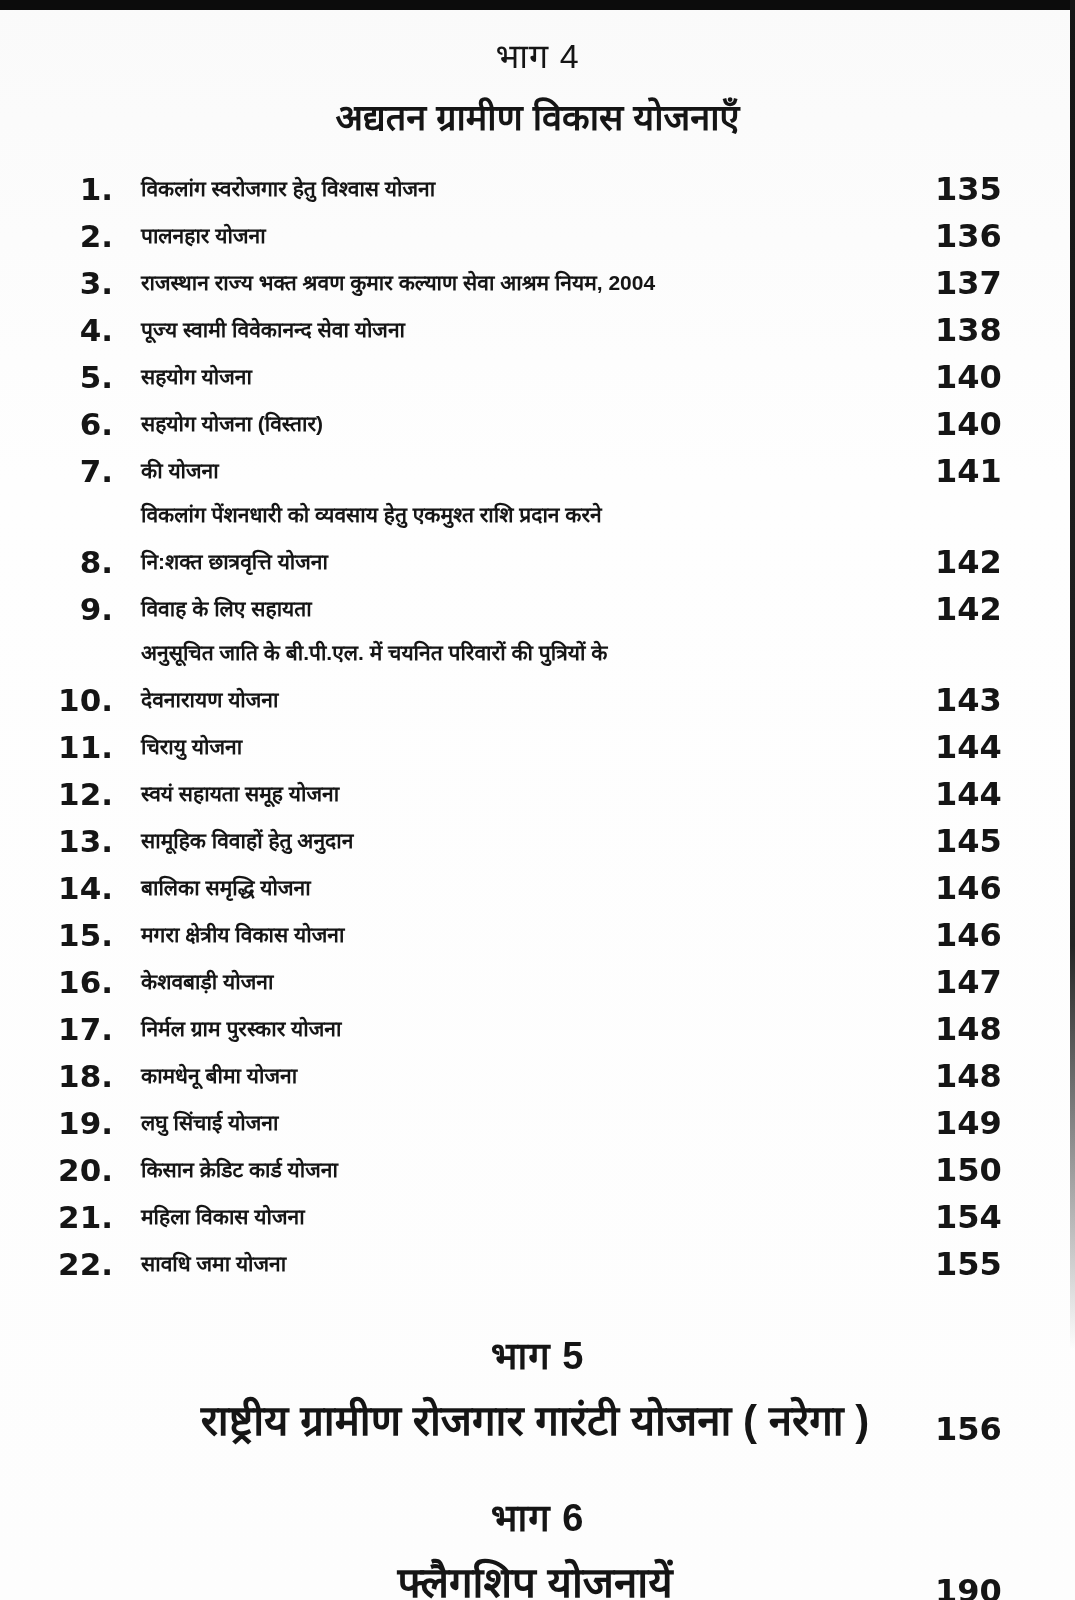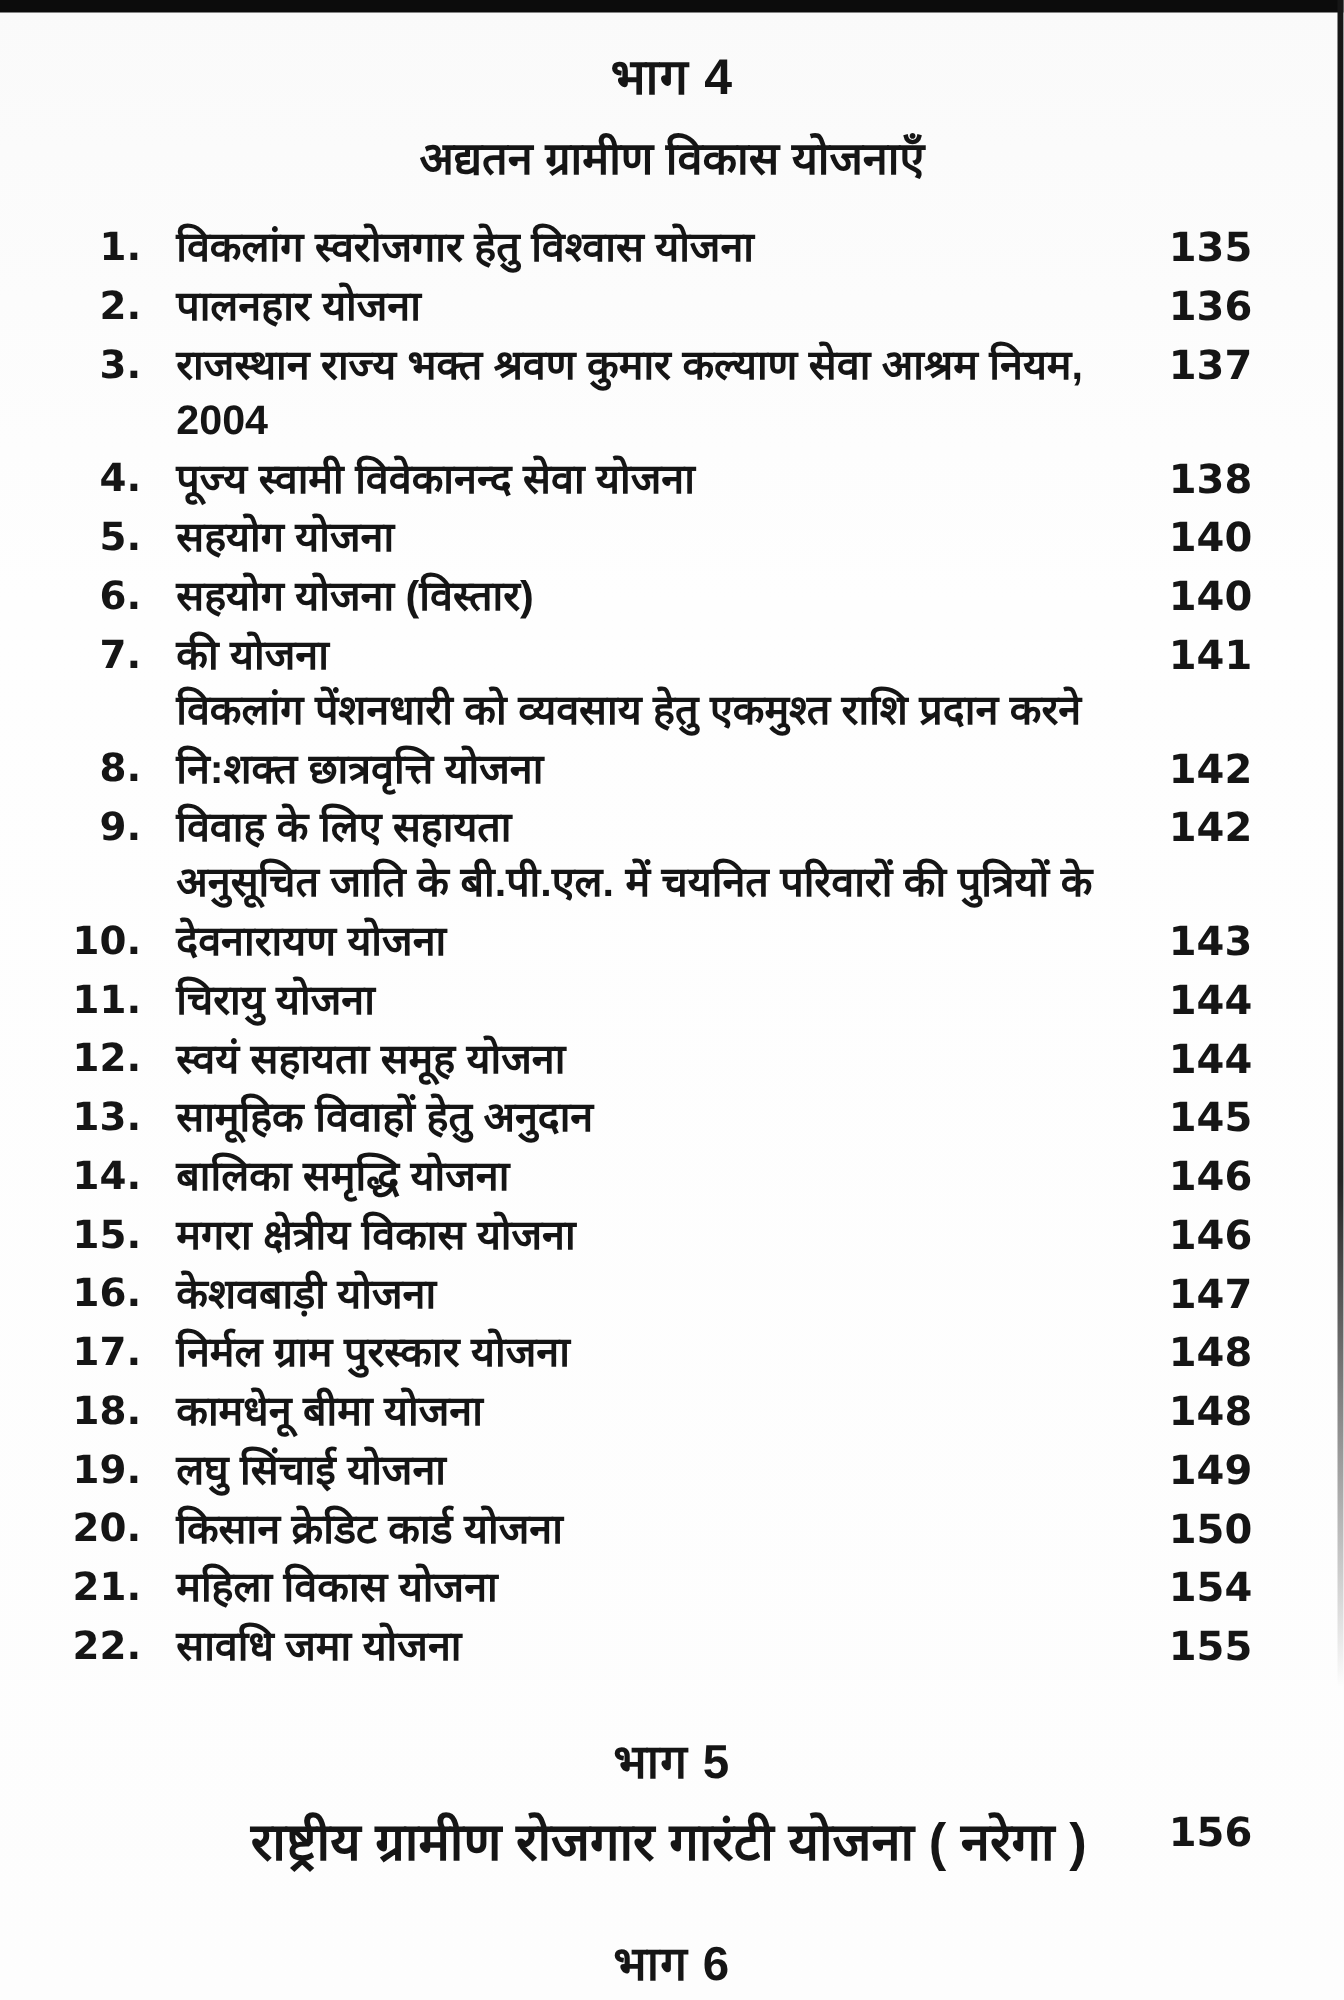--- a/index.html
+++ b/index.html
@@ -22,22 +22,22 @@
   }
   .right-edge {
     position: absolute; top: 0; right: 0;
     width: 5px; height: 1350px;
     background: linear-gradient(180deg, #161616 0%, #242424 70%, rgba(36,36,36,0) 100%);
   }
   .content { position: absolute; top: 10px; left: 0; width: 1075px; }
 
   .part-heading {
     text-align: center;
-    font-weight: 700;
-    font-size: 40px;
+    font-weight: 400;
+    font-size: 34px;
     margin-top: 22px;
     letter-spacing: 1px;
   }
   .sub-heading {
     text-align: center;
     font-weight: 700;
     font-size: 36px;
     margin-top: 14px;
   }
 
@@ -45,38 +45,38 @@
   .toc-row { display: flex; align-items: flex-start; margin-bottom: 3px; }
   .toc-num {
     width: 113px; flex-shrink: 0;
     text-align: right;
     font-size: 31px; font-weight: 600; line-height: 44px;
     font-family: "DejaVu Sans", "Liberation Sans", sans-serif;
   }
   .toc-title {
     flex: 1;
     padding-left: 28px; padding-right: 15px;
-    font-size: 33px; font-weight: 700; line-height: 44px;
+    font-size: 21px; font-weight: 700; line-height: 44px;
   }
   .toc-page {
     width: 140px; flex-shrink: 0;
     text-align: left;
     font-size: 32px; font-weight: 700; line-height: 44px;
     font-family: "DejaVu Sans", "Liberation Sans", sans-serif;
   }
 
   .section-heading {
     text-align: center;
     font-weight: 700;
     font-size: 38px;
     margin-top: 42px;
     letter-spacing: 1px;
   }
   .section-title-row {
-    display: flex; align-items: flex-start;
+    display: flex; align-items: flex-end;
     margin-top: 14px;
     padding-left: 135px;
   }
   .section-title {
     flex: 1;
     text-align: center;
     font-size: 42px; font-weight: 700;
     line-height: 54px;
   }
   .section-page {

